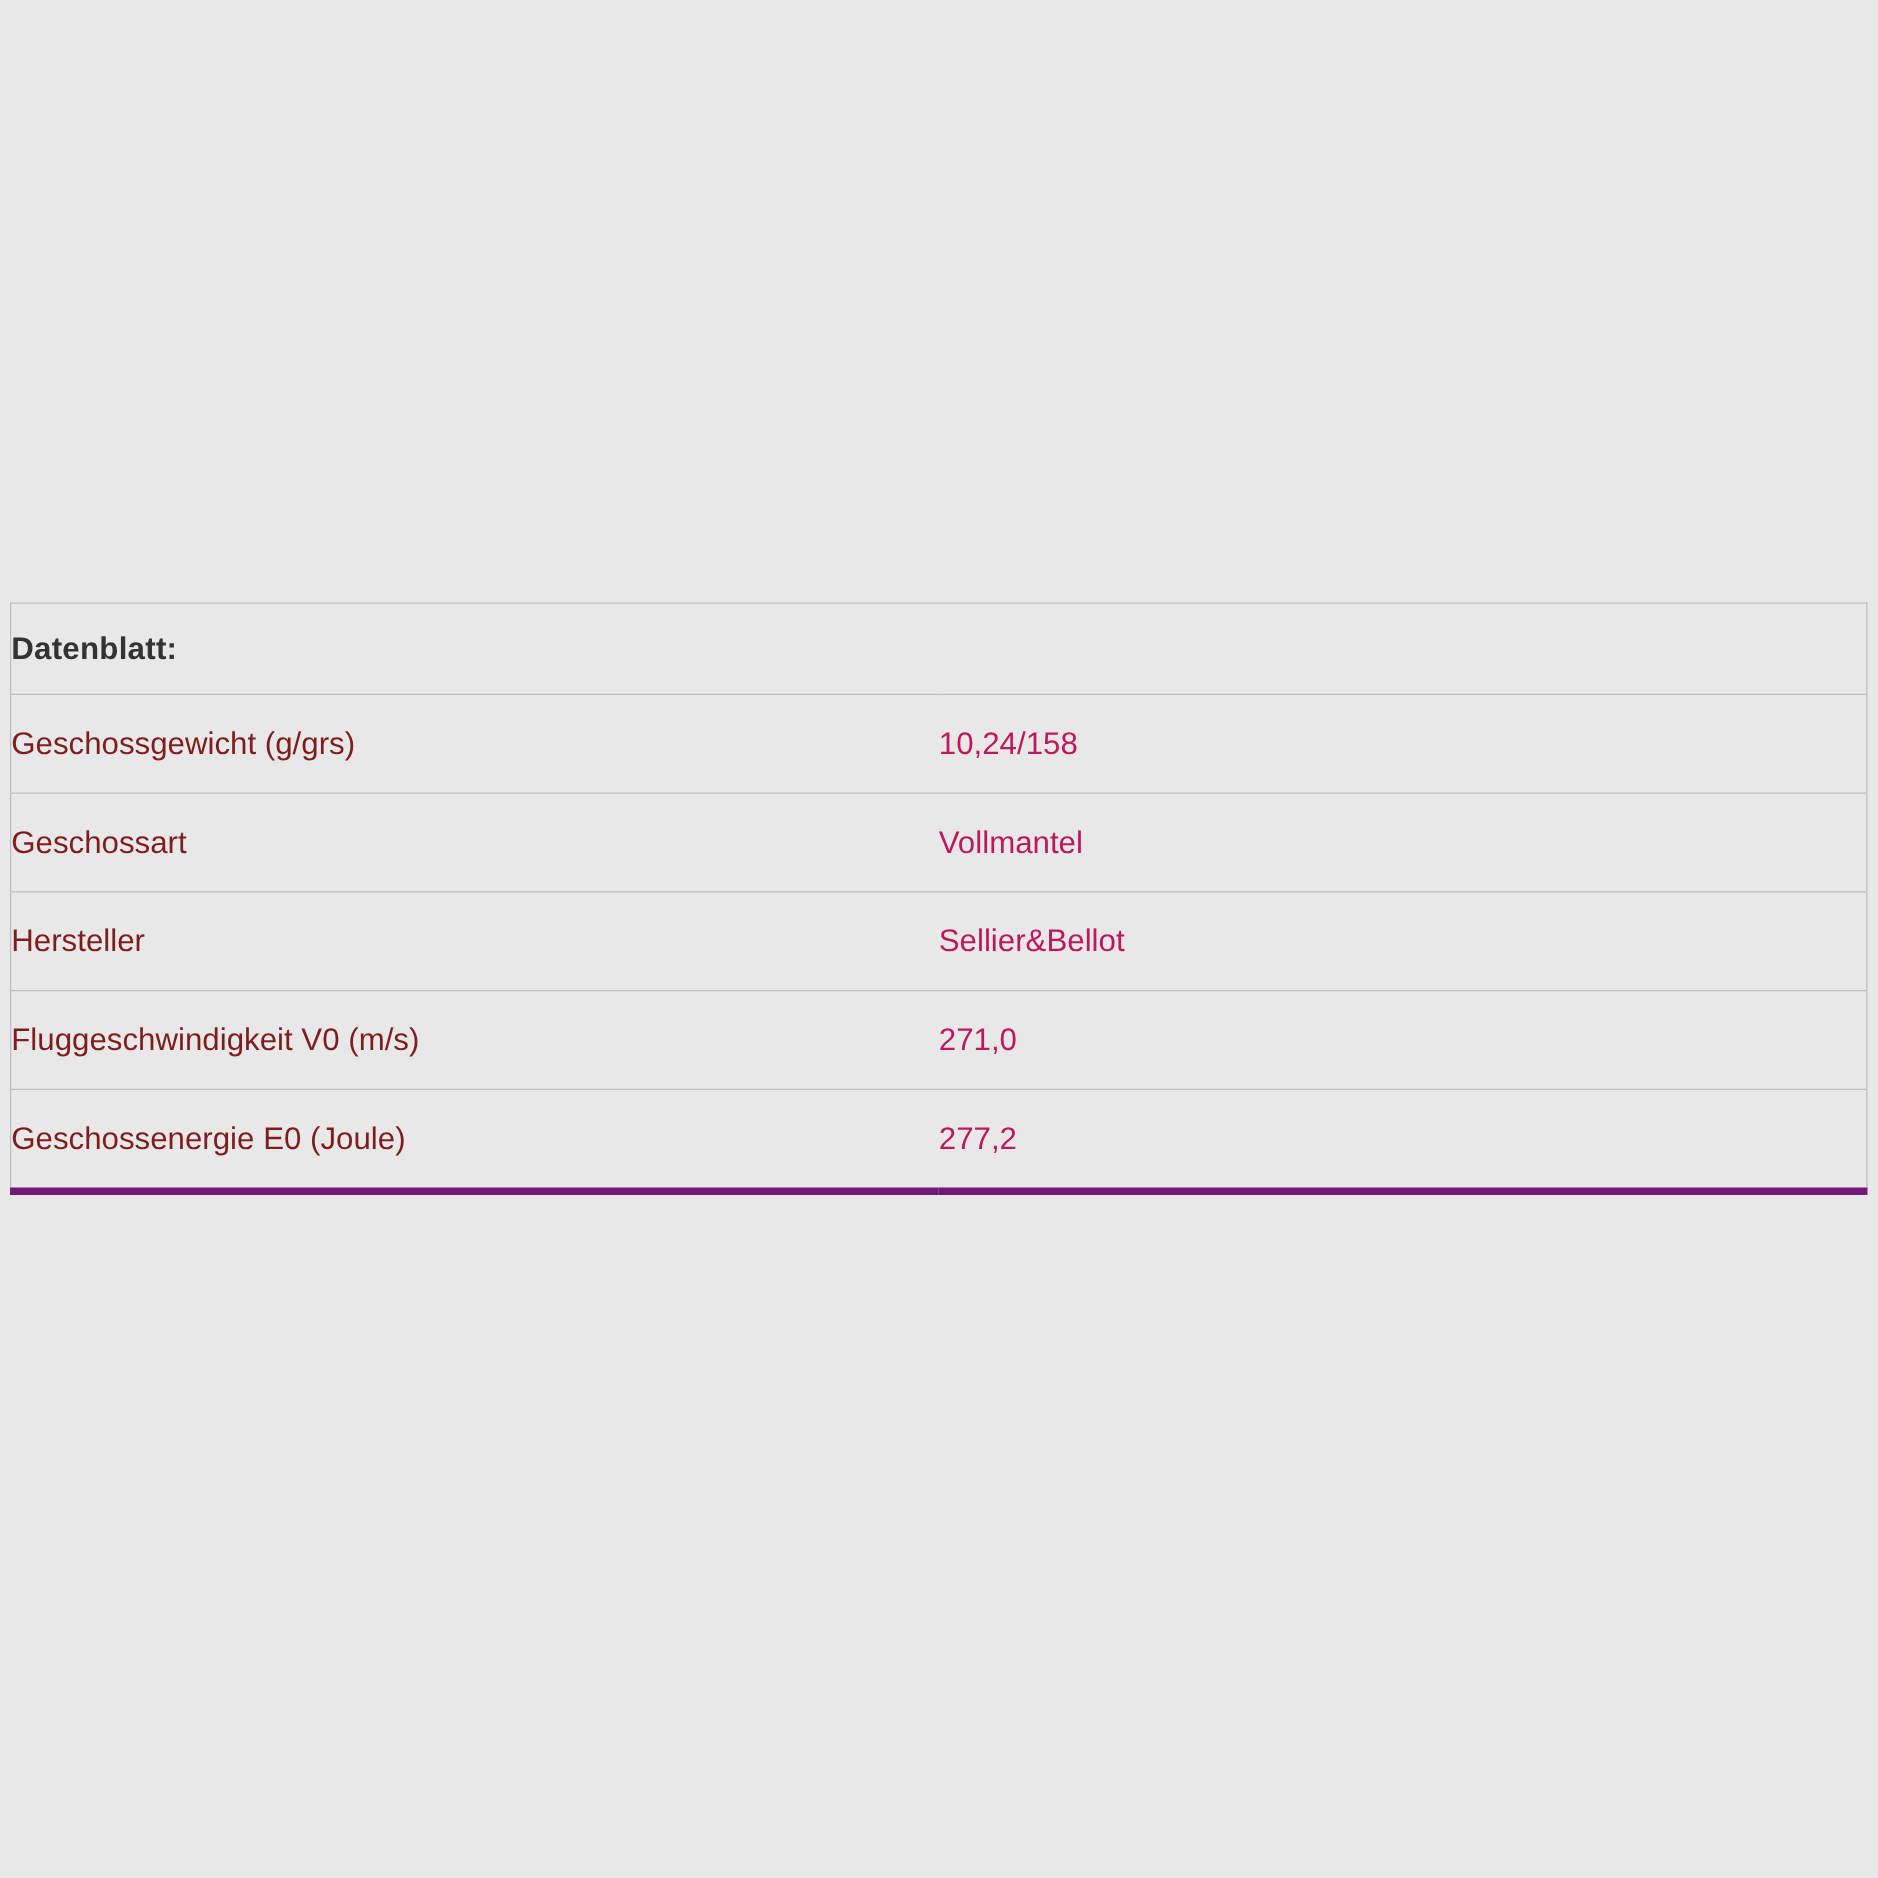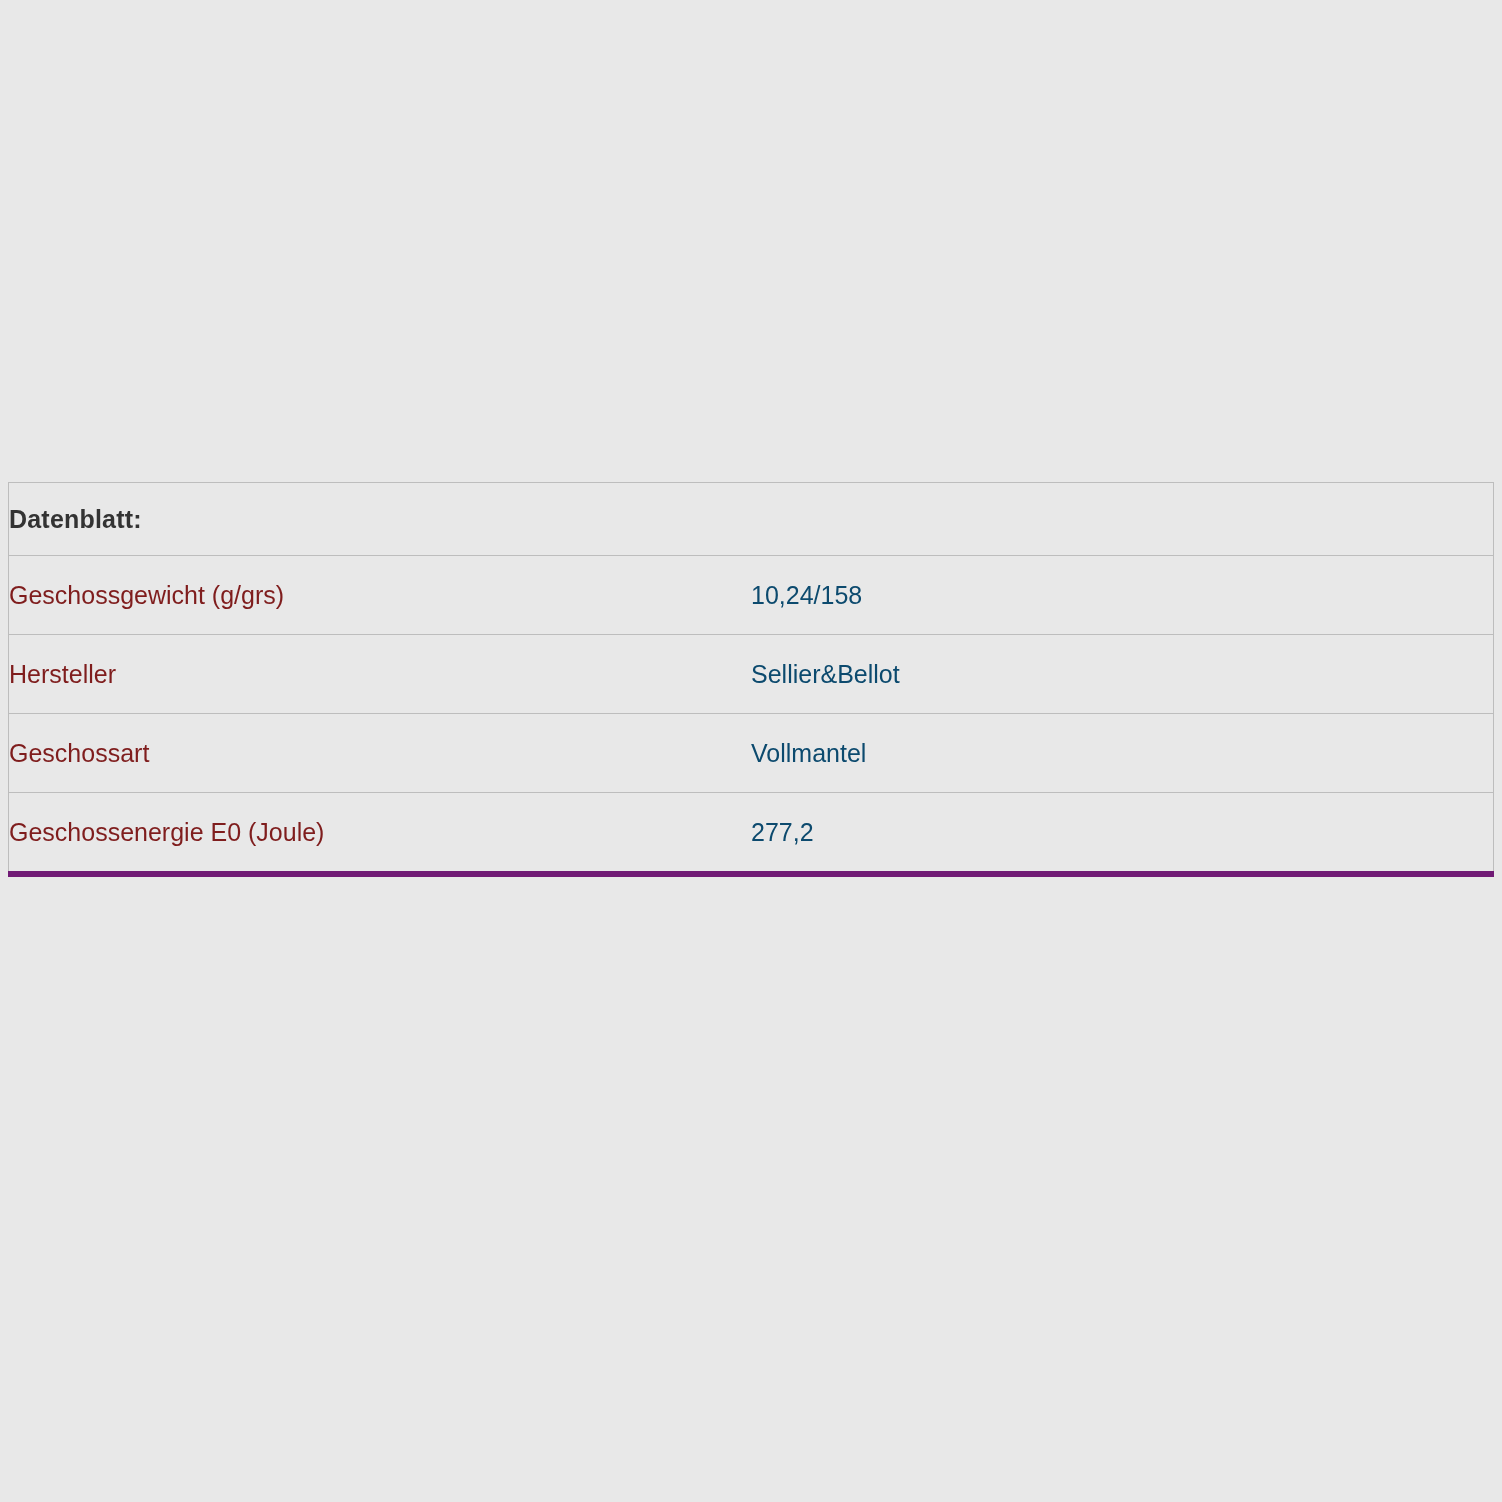--- a/index.html
+++ b/index.html
@@ -56,21 +56,21 @@
     padding-left: 18px;
     font-size: 25px;
     color: #7f1d1d;
     border-right: 1px solid #bdbdbd;
     font-weight: normal;
   }
   .value-cell {
     height: 78px;
     padding-left: 18px;
     font-size: 25px;
-    color: #0c4a6e;
+    color: #be185d;
     font-weight: normal;
   }
   .last-row .label-cell,
   .last-row .value-cell {
     border-bottom: 6px solid #701a75;
   }
 </style>
 </head>
 <body>
 
@@ -78,26 +78,30 @@
   <table class="datasheet">
     <tbody>
       <tr>
         <td class="caption-cell" colspan="2">Datenblatt:</td>
       </tr>
       <tr>
         <td class="label-cell">Geschossgewicht (g/grs)</td>
         <td class="value-cell">10,24/158</td>
       </tr>
       <tr>
+        <td class="label-cell">Geschossart</td>
+        <td class="value-cell">Vollmantel</td>
+      </tr>
+      <tr>
         <td class="label-cell">Hersteller</td>
         <td class="value-cell">Sellier&amp;Bellot</td>
       </tr>
       <tr>
-        <td class="label-cell">Geschossart</td>
-        <td class="value-cell">Vollmantel</td>
+        <td class="label-cell">Fluggeschwindigkeit V0 (m/s)</td>
+        <td class="value-cell">271,0</td>
       </tr>
       <tr class="last-row">
         <td class="label-cell">Geschossenergie E0 (Joule)</td>
         <td class="value-cell">277,2</td>
       </tr>
     </tbody>
   </table>
 </div>
 
 </body></html>

